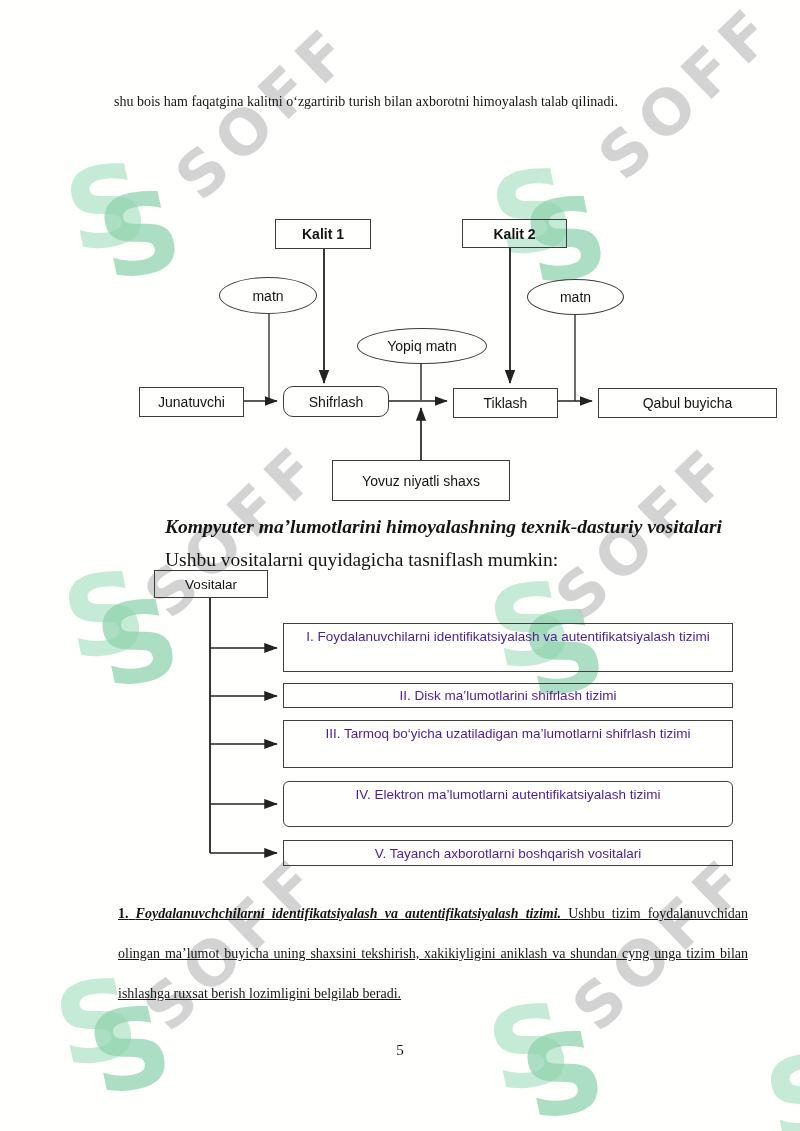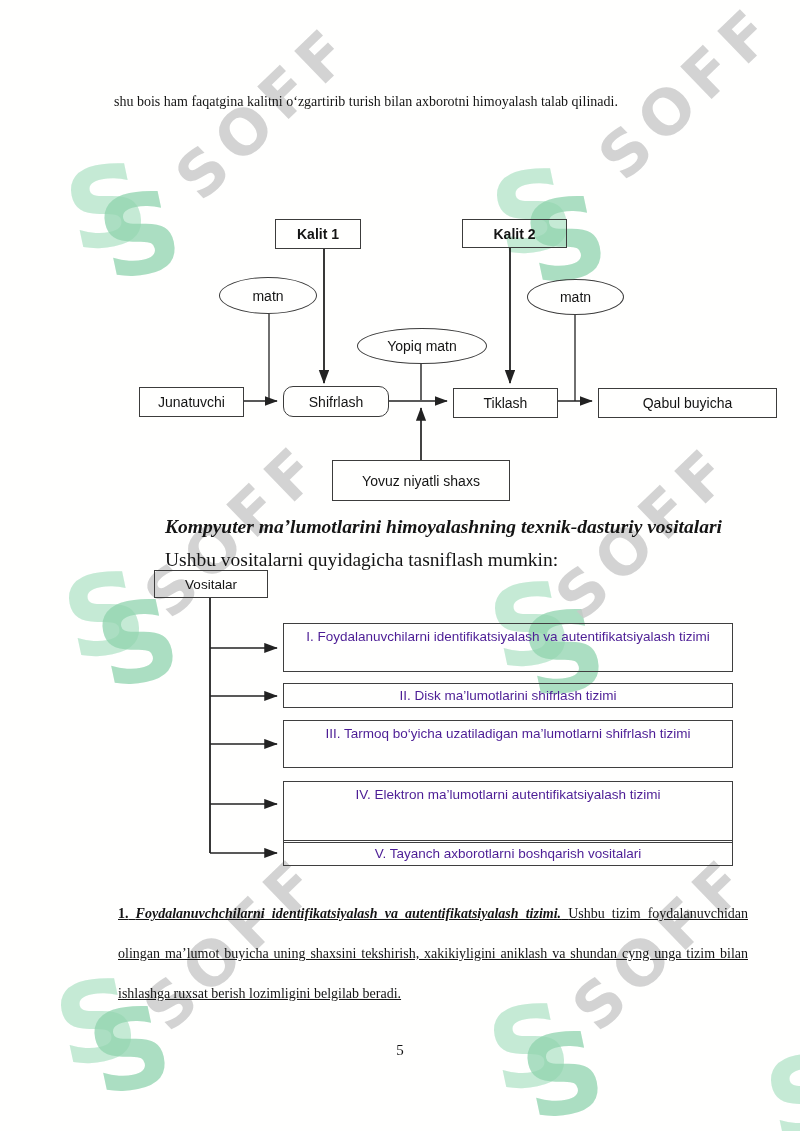--- a/index.html
+++ b/index.html
@@ -27,41 +27,41 @@
   .p-pagenum { left:0; top:1040px; width:100%; text-align:center; font-size:15px; line-height:20px; }
 
   
   .dbox { position:absolute; z-index:1; box-sizing:border-box;
     border:1.6px solid #3c3c3c; background:transparent;
     display:flex; align-items:center; justify-content:center;
     font-family:"Liberation Sans", sans-serif; font-size:14px; color:#141414; }
   .dbold { font-weight:bold; }
   .ellipse { border-radius:50%; border-width:1.4px; }
 
-  .b-kalit1 { left:275px; top:219px; width:86px; height:30px; }
+  .b-kalit1 { left:275px; top:219px; width:96px; height:30px; }
   .b-kalit2 { left:462px; top:219px; width:105px; height:29px; }
   .e-matn-l { left:219px; top:277px; width:98px;  height:37px; }
   .e-matn-r { left:527px; top:279px; width:97px;  height:36px; }
   .e-yopiq  { left:357px; top:328px; width:130px; height:36px; }
   .b-junatuvchi { left:139px; top:387px; width:105px; height:30px; }
   .b-shifrlash  { left:283px; top:386px; width:106px; height:31px;border-radius:10px; }
   .b-tiklash    { left:453px; top:388px; width:105px; height:30px; }
   .b-qabul      { left:598px; top:388px; width:179px; height:30px; }
   .b-yovuz      { left:332px; top:460px; width:178px; height:41px; }
   .b-vositalar  { left:154px; top:570px; width:114px; height:28px; border-width:1.8px; font-size:13.5px; }
 
   .ibox { position:absolute; z-index:1; box-sizing:border-box; left:283px; width:450px;
     border:1.5px solid #3f3f3f; background:transparent; text-align:center;
     font-family:"Liberation Sans", sans-serif; font-size:13.5px; color:#4c1d95; }
   .ibox.center { display:flex; align-items:center; justify-content:center; }
   .ibox.toptext { padding-top:5px; }
   .i1 { top:623px; height:49px; }
   .i2 { top:683px; height:25px; }
   .i3 { top:720px; height:48px; }
-  .i4 { top:781px; height:62px; }
+  .i4 { top:781px; height:46px;border-radius:6px; }
   .i5 { top:840px; height:26px; }
 
   .connectors { position:absolute; left:0; top:0; z-index:1; pointer-events:none; }
 </style>
 </head>
 <body>
 
 <div class="page">
 
   <div class="wm-logo" style="left:72px; top:150px;">

